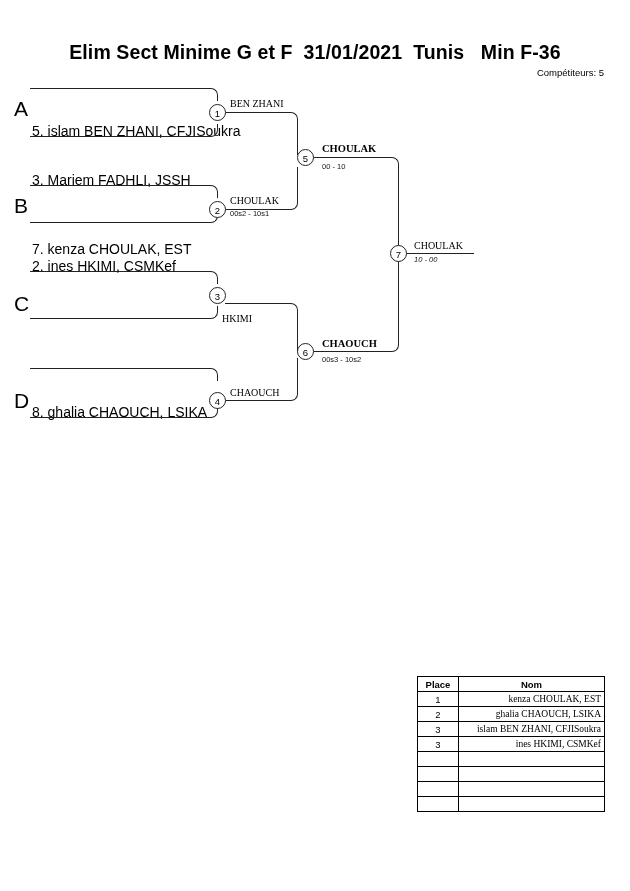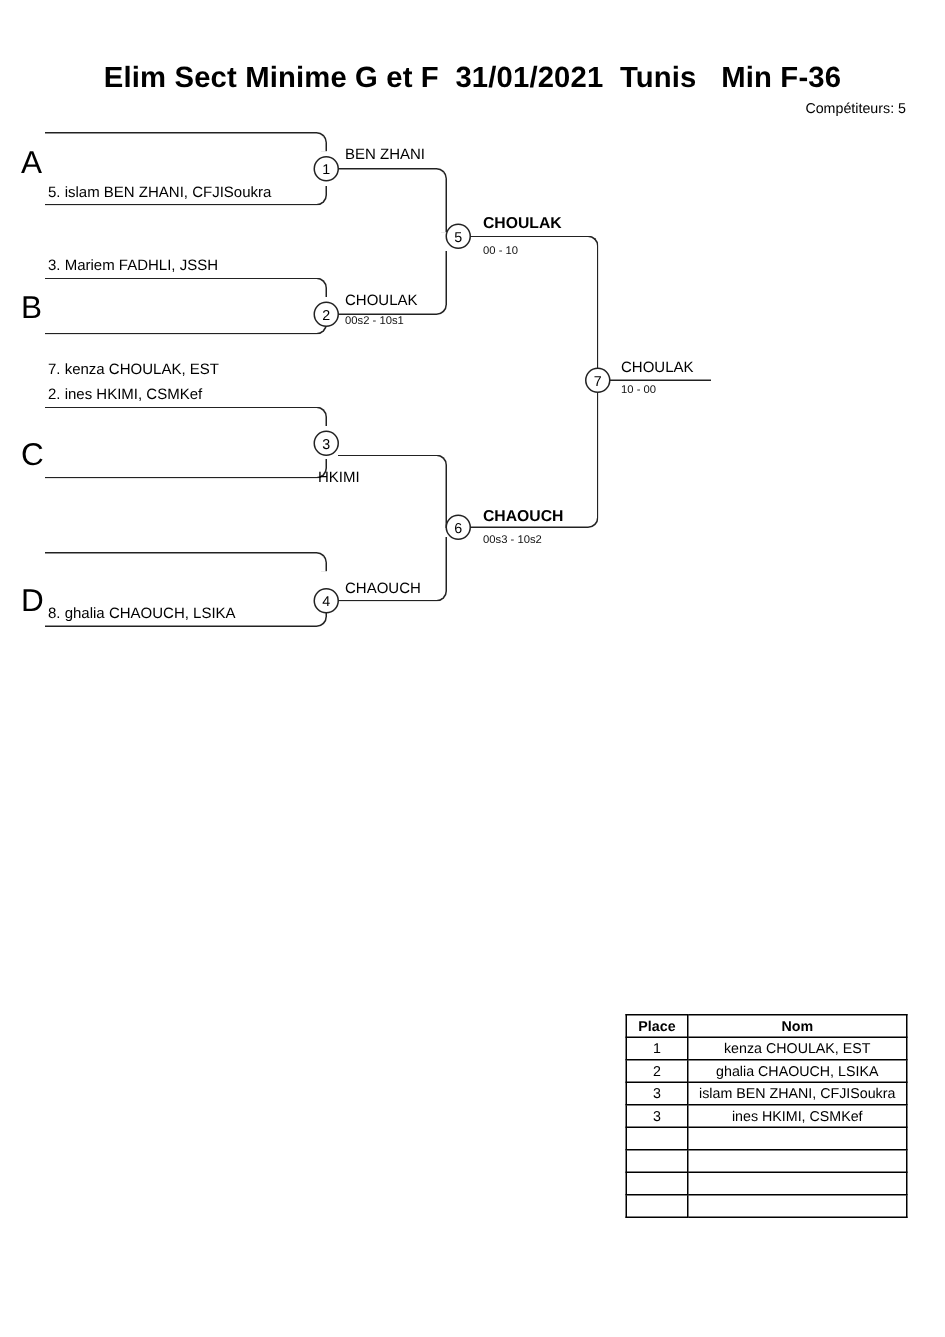--- a/index.html
+++ b/index.html
@@ -68,21 +68,21 @@
   .group-letter {
     position: absolute;
     font-size: 21px;
     font-weight: normal;
     line-height: 1;
   }
 
   
   .slot-name {
     position: absolute;
-    font-size: 10px;
+    font-size: 14px;
     white-space: pre;
     line-height: 1;
   }
 
   
   .match-num {
     position: absolute;
     width: 17px;
     height: 17px;
     border: 1.2px solid #222222;
@@ -94,20 +94,21 @@
     box-sizing: border-box;
     z-index: 5;
   }
 
   
   .winner {
     position: absolute;
     font-size: 10px;
     white-space: pre;
     line-height: 1;
+    font-family: Liberation Serif, serif;
   }
   .winner.bold {
     font-weight: bold;
     font-size: 10.5px;
   }
   .score {
     position: absolute;
     font-size: 7.5px;
     white-space: pre;
     line-height: 1;
@@ -145,21 +146,22 @@
   }
   table.results th {
     font-weight: bold;
     text-align: center;
   }
   td.place, th.place {
     width: 34px;
     text-align: center;
   }
   td.nom {
-    text-align: center;
+    text-align: right;
+    font-family: Liberation Serif, serif;
   }
 </style>
 </head>
 <body>
 
 <div id="page">
 
   <div class="title">Elim Sect Minime G et F  31/01/2021  Tunis   Min F-36</div>
   <div class="competitors">Compétiteurs: 5</div>
 
@@ -196,42 +198,42 @@
   <div class="winner" style="left:230px; top:99px;">BEN ZHANI</div>
   <div class="score" style="left:230px; top:114px;">&nbsp;</div>
   <div class="elbow elbow-br" style="left:225px; top:112px; width:72px; height:42px;"></div>
 
   <div class="match-num" style="left:209px; top:201px;">2</div>
   <div class="winner" style="left:230px; top:196px;">CHOULAK</div>
   <div class="score" style="left:230px; top:210px;">00s2 - 10s1</div>
   <div class="elbow elbow-tr" style="left:225px; top:167px; width:72px; height:42px;"></div>
 
   <div class="match-num" style="left:209px; top:287px;">3</div>
-  <div class="winner" style="left:212px; top:290px;margin-top:24px;">HKIMI</div>
+  <div class="winner" style="left:222px; top:290px;margin-top:24px;">HKIMI</div>
   <div class="score" style="left:230px; top:304px;">&nbsp;</div>
   <div class="elbow elbow-br" style="left:225px; top:303px; width:72px; height:48px;"></div>
 
   <div class="match-num" style="left:209px; top:392px;">4</div>
   <div class="winner" style="left:230px; top:388px;">CHAOUCH</div>
   <div class="score" style="left:230px; top:402px;">&nbsp;</div>
   <div class="elbow elbow-tr" style="left:225px; top:358px; width:72px; height:42px;"></div>
 
   <div class="match-num" style="left:297px; top:149px;">5</div>
   <div class="winner bold" style="left:322px; top:144px;">CHOULAK</div>
   <div class="score" style="left:322px; top:163px;">00 - 10</div>
   <div class="elbow elbow-br" style="left:313px; top:157px; width:85px; height:96px;"></div>
 
   <div class="match-num" style="left:297px; top:343px;">6</div>
   <div class="winner bold" style="left:322px; top:339px;">CHAOUCH</div>
   <div class="score" style="left:322px; top:356px;">00s3 - 10s2</div>
   <div class="elbow elbow-tr" style="left:313px; top:255px; width:85px; height:96px;"></div>
 
   <div class="match-num" style="left:390px; top:245px;">7</div>
   <div class="winner" style="left:414px; top:241px;">CHOULAK</div>
-  <div class="score" style="left:414px; top:256px;">10 - 00</div>
+  <div class="score" style="left:414px; top:256px;font-style:italic;">10 - 00</div>
   <div class="hline" style="left:406px; top:253px; width:68px;"></div>
 
   <table class="results">
     <thead>
       <tr>
         <th class="place">Place</th>
         <th class="nom">Nom</th>
       </tr>
     </thead>
     <tbody>

